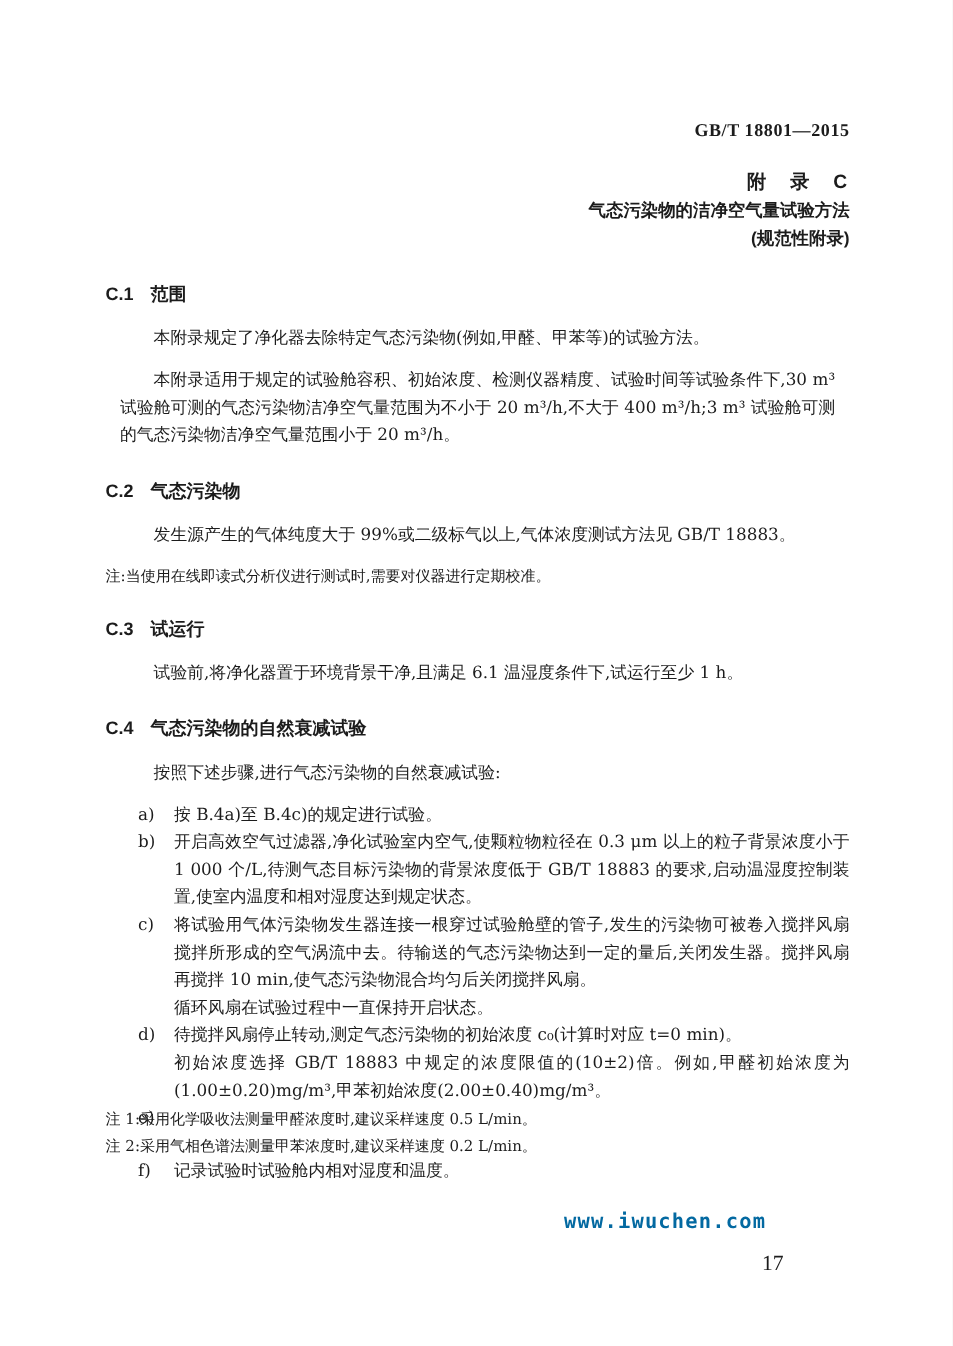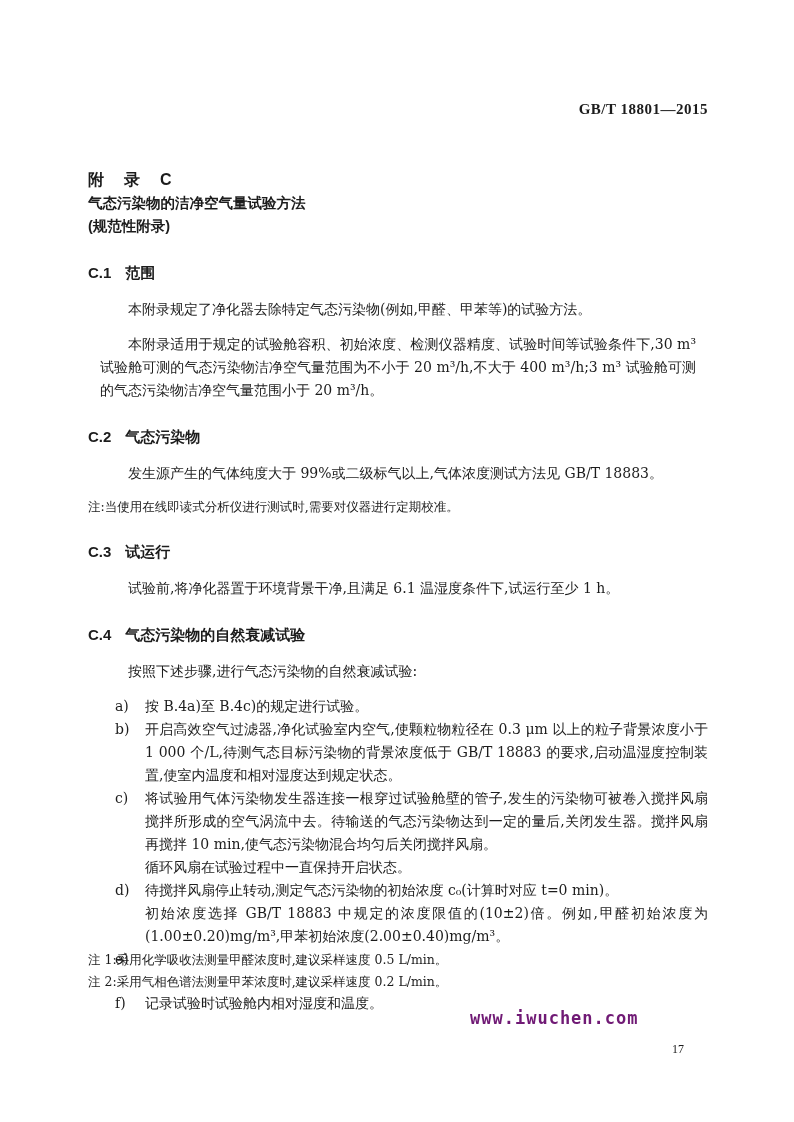--- a/index.html
+++ b/index.html
@@ -21,22 +21,22 @@
   }
   .std-header {
     text-align: right;
     font-weight: bold;
     font-size: 15px;
     line-height: 18px;
     letter-spacing: 0.5px;
     font-family: "Liberation Serif", "DejaVu Serif", serif;
   }
   .title-block {
-    margin-top: 50px;
-    text-align: left;
+    margin-top: 23px;
+    text-align: right;
   }
   .title-main {
     font-weight: bold;
     font-size: 16px;
     line-height: 24px;
     letter-spacing: 2px;
     font-family: "Liberation Sans", "DejaVu Sans", sans-serif;
   }
   .title-sub {
     font-weight: bold;
@@ -84,27 +84,27 @@
     text-align: justify;
   }
   .watermark {
     position: absolute;
     left: 470px;
     top: 1008px;
     font-family: "DejaVu Sans Mono", "Liberation Mono", monospace;
     font-weight: bold;
     font-size: 17px;
     letter-spacing: 1px;
-    color: #701a75;
+    color: #0369a1;
   }
   .page-number {
     position: absolute;
-    left: 672px;
+    left: 635px;
     top: 1042px;
-    font-size: 12px;
+    font-size: 18px;
     font-family: "Liberation Serif", "DejaVu Serif", serif;
   }
 </style>
 </head>
 <body>
 
 <div class="page">
 
   <div class="std-header">GB/T 18801—2015</div>
 

